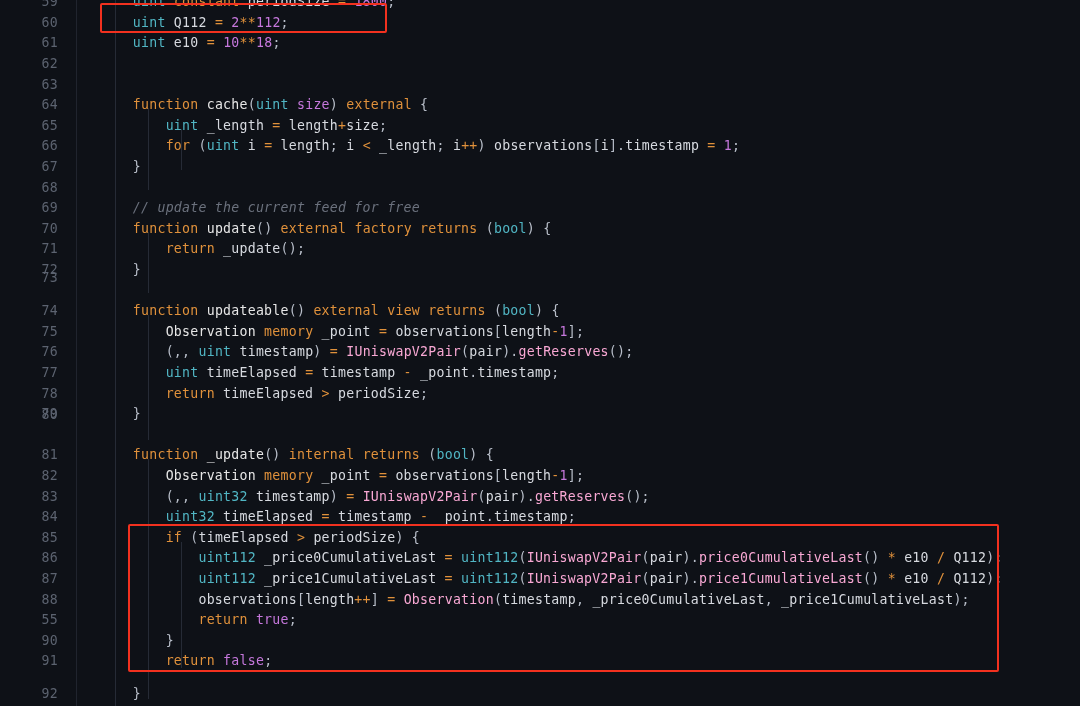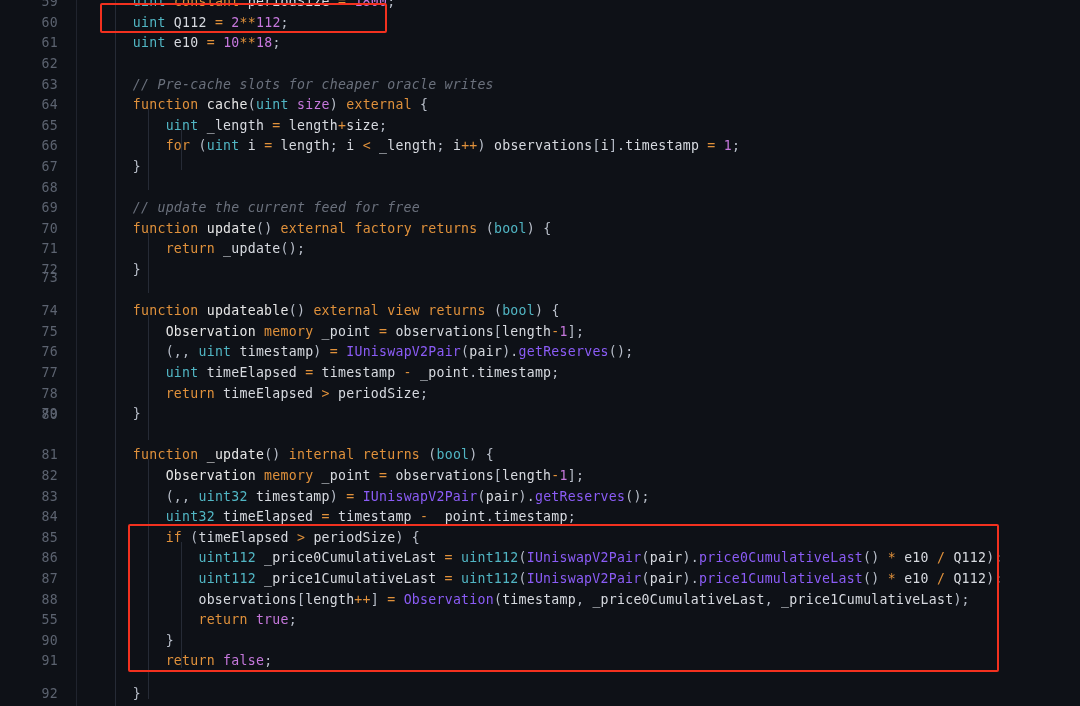--- a/index.html
+++ b/index.html
@@ -67,21 +67,21 @@
     white-space: pre;
     color: #d7dae0;
     font-family: "DejaVu Sans Mono", monospace;
   }
 
   
   .t-kw      { color: #e0913b; }  
   .t-type    { color: #51b6c4; }  
   .t-num     { color: #c678dd; }  
   .t-cmt     { color: #6b717d; font-style: italic; }
-  .t-fn      { color: #8b5cf6; }  
+  .t-fn      { color: #f9a8d4; }  
   .t-id      { color: #d7dae0; }
   .t-op      { color: #e0913b; }  
   .t-pun     { color: #b9bfca; }  
   .t-white   { color: #e6e6e6; }
 
   
   .guide {
     position: absolute;
     width: 1px;
     background: #262b36;
@@ -112,21 +112,21 @@
       <div class="guide" style="left: 148px; top: 459px; height: 240px;"></div>
       <div class="guide" style="left: 181px; top: 129px; height: 41px;"></div>
       <div class="guide" style="left: 181px; top: 542px; height: 126px;"></div>
     </div>
 
   <div class="code-lines" id="code-lines">
       <div class="line" style="position: absolute; left: 0px; top: -7.8px; width: 1080px;"><span class="lnum">59</span><span class="ltext"><span class="t-id">    </span><span class="t-type">uint</span><span class="t-id"> </span><span class="t-kw">constant</span><span class="t-id"> periodSize </span><span class="t-op">=</span><span class="t-id"> </span><span class="t-num">1800</span><span class="t-pun">;</span></span></div>
       <div class="line" style="position: absolute; left: 0px; top: 12.8px; width: 1080px;"><span class="lnum">60</span><span class="ltext"><span class="t-id">    </span><span class="t-type">uint</span><span class="t-id"> Q112 </span><span class="t-op">=</span><span class="t-id"> </span><span class="t-num">2</span><span class="t-op">**</span><span class="t-num">112</span><span class="t-pun">;</span></span></div>
       <div class="line" style="position: absolute; left: 0px; top: 33.4px; width: 1080px;"><span class="lnum">61</span><span class="ltext"><span class="t-id">    </span><span class="t-type">uint</span><span class="t-id"> e10 </span><span class="t-op">=</span><span class="t-id"> </span><span class="t-num">10</span><span class="t-op">**</span><span class="t-num">18</span><span class="t-pun">;</span></span></div>
       <div class="line" style="position: absolute; left: 0px; top: 54px; width: 912px;"><span class="lnum">62</span><span class="ltext"></span></div>
-      <div class="line" style="position: absolute; left: 0px; top: 74.6px; width: 1080px;"><span class="lnum">63</span><span class="ltext"><span class="t-id">    </span><span class="t-cmt">// Pre-cache slots for cheaper oracle writes</span></span></div>
+      <div class="line" style="position: absolute; left: 0px; top: 74.6px; width: 1080px;"><span class="lnum">63</span><span class="ltext"><span class="t-id">    </span></span></div>
       <div class="line" style="position: absolute; left: 0px; top: 95.2px; width: 1080px;"><span class="lnum">64</span><span class="ltext"><span class="t-id">    </span><span class="t-kw">function</span><span class="t-id"> </span><span class="t-white">cache</span><span class="t-pun">(</span><span class="t-type">uint</span><span class="t-id"> </span><span class="t-num">size</span><span class="t-pun">)</span><span class="t-id"> </span><span class="t-kw">external</span><span class="t-id"> </span><span class="t-pun">{</span></span></div>
       <div class="line" style="position: absolute; left: 0px; top: 115.8px; width: 1080px;"><span class="lnum">65</span><span class="ltext"><span class="t-id">        </span><span class="t-type">uint</span><span class="t-id"> _length </span><span class="t-op">=</span><span class="t-id"> length</span><span class="t-op">+</span><span class="t-id">size</span><span class="t-pun">;</span></span></div>
       <div class="line" style="position: absolute; left: 0px; top: 136.4px; width: 1080px;"><span class="lnum">66</span><span class="ltext"><span class="t-id">        </span><span class="t-kw">for</span><span class="t-id"> </span><span class="t-pun">(</span><span class="t-type">uint</span><span class="t-id"> i </span><span class="t-op">=</span><span class="t-id"> length</span><span class="t-pun">;</span><span class="t-id"> i </span><span class="t-op">&lt;</span><span class="t-id"> _length</span><span class="t-pun">;</span><span class="t-id"> i</span><span class="t-op">++</span><span class="t-pun">)</span><span class="t-id"> observations</span><span class="t-pun">[</span><span class="t-id">i</span><span class="t-pun">].</span><span class="t-id">timestamp </span><span class="t-op">=</span><span class="t-id"> </span><span class="t-num">1</span><span class="t-pun">;</span></span></div>
       <div class="line" style="position: absolute; left: 0px; top: 157px; width: 1080px;"><span class="lnum">67</span><span class="ltext"><span class="t-id">    </span><span class="t-pun">}</span></span></div>
       <div class="line" style="position: absolute; left: 0px; top: 177.6px; width: 1080px;"><span class="lnum">68</span><span class="ltext"></span></div>
       <div class="line" style="position: absolute; left: 0px; top: 198.2px; width: 1080px;"><span class="lnum">69</span><span class="ltext"><span class="t-id">    </span><span class="t-cmt">// update the current feed for free</span></span></div>
       <div class="line" style="position: absolute; left: 0px; top: 218.8px; width: 1080px;"><span class="lnum">70</span><span class="ltext"><span class="t-id">    </span><span class="t-kw">function</span><span class="t-id"> </span><span class="t-white">update</span><span class="t-pun">()</span><span class="t-id"> </span><span class="t-kw">external</span><span class="t-id"> </span><span class="t-kw">factory</span><span class="t-id"> </span><span class="t-kw">returns</span><span class="t-id"> </span><span class="t-pun">(</span><span class="t-type">bool</span><span class="t-pun">)</span><span class="t-id"> </span><span class="t-pun">{</span></span></div>
       <div class="line" style="position: absolute; left: 0px; top: 239.4px; width: 1080px;"><span class="lnum">71</span><span class="ltext"><span class="t-id">        </span><span class="t-kw">return</span><span class="t-id"> _update</span><span class="t-pun">();</span></span></div>
       <div class="line" style="position: absolute; left: 0px; top: 260px; width: 1080px;"><span class="lnum">72</span><span class="ltext"><span class="t-id">    </span><span class="t-pun">}</span></span></div>
       <div class="line" style="position: absolute; left: 0px; top: 268px; width: 1080px;"><span class="lnum">73</span><span class="ltext"></span></div>

